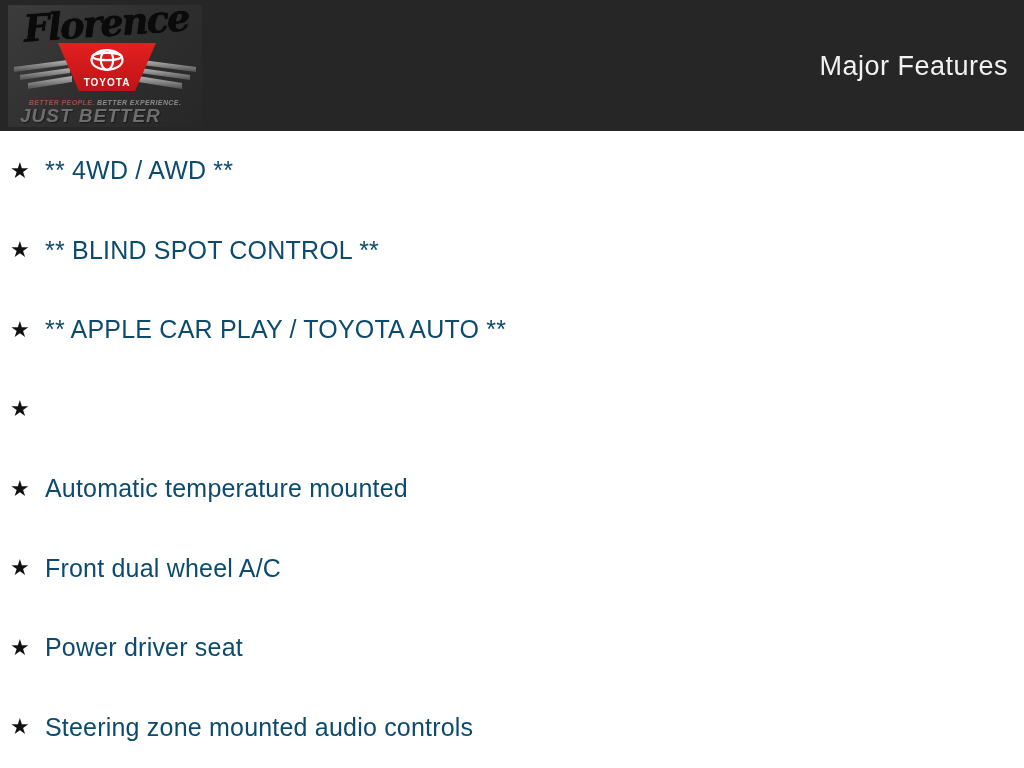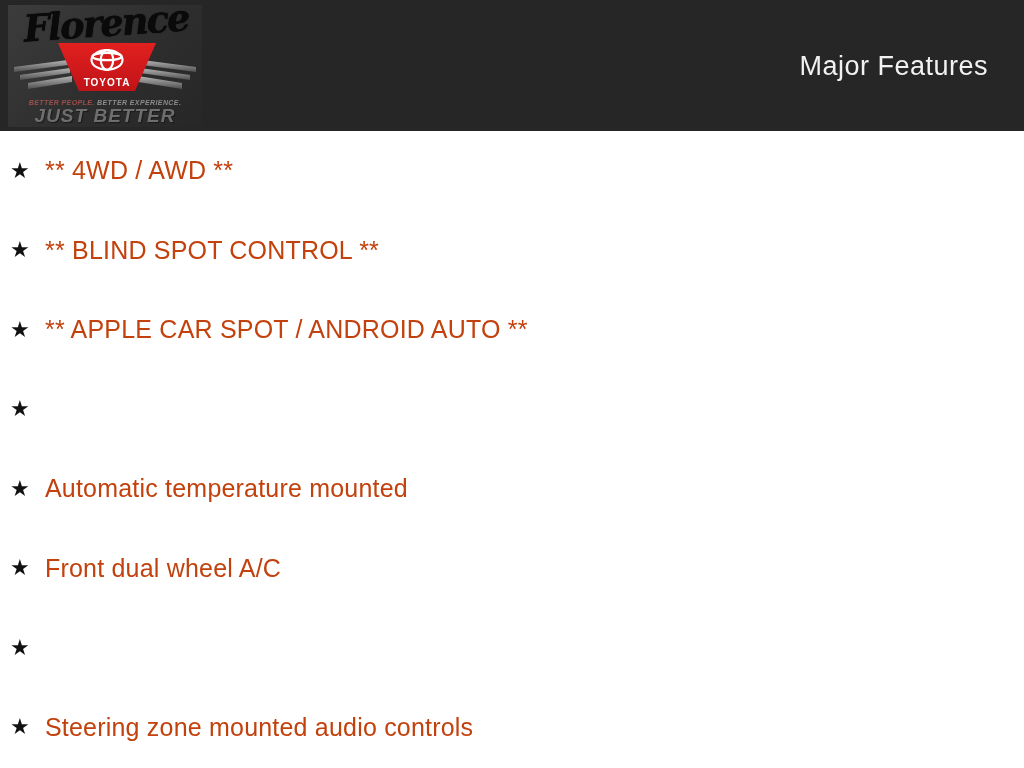--- a/index.html
+++ b/index.html
@@ -17,21 +17,21 @@
     display: flex;
     align-items: center;
     justify-content: space-between;
     position: relative;
   }
   .header-title {
     color: #f2f0f0;
     font-size: 27px;
     font-weight: 400;
     letter-spacing: 0.5px;
-    padding-right: 36px;
+    padding-right: 16px;
     align-self: flex-start;
     margin-top: 51px;
   }
 
   
   .logo {
     position: absolute;
     left: 8px; top: 5px;
     width: 194px; height: 122px;
     background: linear-gradient(135deg, #3c3c3c 0%, #2e2e2e 55%, #272727 100%);
@@ -62,23 +62,22 @@
     font-weight: 700;
     font-style: italic;
     letter-spacing: 0.4px;
     z-index: 3;
     white-space: nowrap;
   }
   .tag-red { color: #9c4f4c; }
   .tag-grey { color: #8c8c8c; }
   .logo-tagline-large {
     position: absolute;
-    left: 0; top: 100px;
+    left: 12px; top: 100px;
     width: 194px;
-    text-align: center;
     font-size: 19px;
     font-weight: 900;
     font-style: italic;
     color: #6e6e6e;
     letter-spacing: 1px;
     z-index: 3;
     text-shadow: 1px 1px 1px #1a1a1a;
   }
 
   
@@ -94,21 +93,21 @@
   }
   .star {
     width: 35px;
     font-size: 22px;
     color: #111111;
     line-height: 1;
     flex: 0 0 35px;
   }
   .feature-label {
     font-size: 25px;
-    color: #c2410c;
+    color: #0c4a6e;
     letter-spacing: 0.2px;
   }
 </style>
 </head>
 <body>
 
 <div class="header">
 
   <div class="logo">
     <div class="logo-script">Florence</div>
@@ -162,33 +161,34 @@
   <li>
     <span class="star">★</span>
     <span class="feature-label">** 4WD / AWD **</span>
   </li>
   <li>
     <span class="star">★</span>
     <span class="feature-label">** BLIND SPOT CONTROL **</span>
   </li>
   <li>
     <span class="star">★</span>
-    <span class="feature-label">** APPLE CAR SPOT / ANDROID AUTO **</span>
+    <span class="feature-label">** APPLE CAR PLAY / TOYOTA AUTO **</span>
   </li>
   <li>
     <span class="star">★</span>
   </li>
   <li>
     <span class="star">★</span>
     <span class="feature-label">Automatic temperature mounted</span>
   </li>
   <li>
     <span class="star">★</span>
     <span class="feature-label">Front dual wheel A/C</span>
   </li>
   <li>
     <span class="star">★</span>
+    <span class="feature-label">Power driver seat</span>
   </li>
   <li>
     <span class="star">★</span>
     <span class="feature-label">Steering zone mounted audio controls</span>
   </li>
 </ul>
 
 </body></html>

